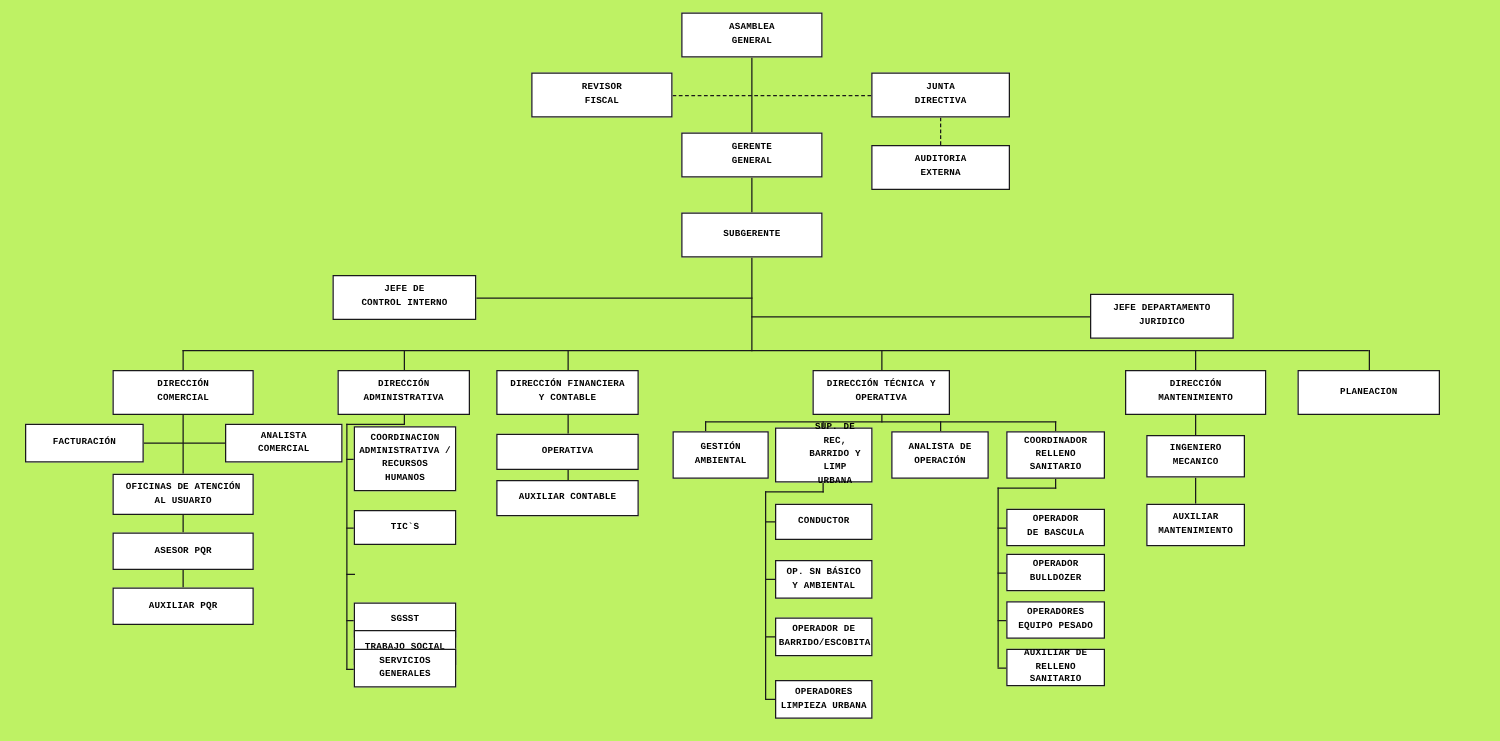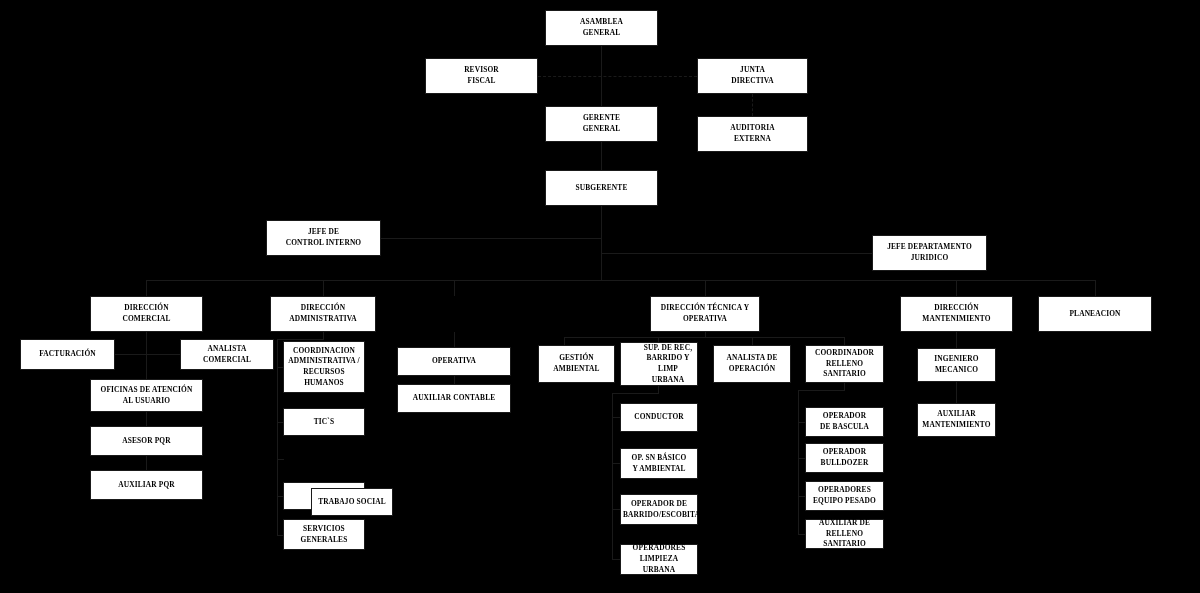--- a/index.html
+++ b/index.html
@@ -4,22 +4,22 @@
 <style>
   html, body {
     margin: 0;
     padding: 0;
     background: #ffffff;
   }
   #chart-canvas {
     position: relative;
     width: 1200px;
     height: 593px;
-    background: #000000;
-    font-family: Liberation Serif, serif;
+    background: #bef264;
+    font-family: Liberation Mono, monospace;
     overflow: hidden;
   }
   .node {
     position: absolute;
     box-sizing: border-box;
     border: 1.6px solid #1a1a1a;
     background: #ffffff;
     display: flex;
     align-items: center;
     justify-content: center;
@@ -89,20 +89,23 @@
   </div>
 
   <div class="node" style="left:90px; top:296px; width:113px; height:36px;">
     <span>DIRECCIÓN<br>COMERCIAL</span>
   </div>
 
   <div class="node" style="left:270px; top:296px; width:106px; height:36px;">
     <span>DIRECCIÓN<br>ADMINISTRATIVA</span>
   </div>
 
+  <div class="node" style="left:397px; top:296px; width:114px; height:36px;">
+    <span>DIRECCIÓN FINANCIERA<br>Y CONTABLE</span>
+  </div>
 
   <div class="node" style="left:650px; top:296px; width:110px; height:36px;">
     <span>DIRECCIÓN TÉCNICA Y<br>OPERATIVA</span>
   </div>
 
   <div class="node" style="left:900px; top:296px; width:113px; height:36px;">
     <span>DIRECCIÓN<br>MANTENIMIENTO</span>
   </div>
 
   <div class="node" style="left:1038px; top:296px; width:114px; height:36px;">
@@ -134,21 +137,21 @@
   </div>
 
   <div class="node" style="left:283px; top:408px; width:82px; height:28px;">
     <span>TIC`S</span>
   </div>
 
   <div class="node" style="left:283px; top:466px; width:82px; height:28px;margin-top:16px;">
     <span>SGSST</span>
   </div>
 
-  <div class="node" style="left:283px; top:488px; width:82px; height:28px;margin-left:28px;">
+  <div class="node" style="left:283px; top:504px; width:82px; height:28px;">
     <span>TRABAJO SOCIAL</span>
   </div>
 
   <div class="node" style="left:283px; top:519px; width:82px; height:31px;justify-content:center;">
     <span>SERVICIOS<br>GENERALES</span>
   </div>
 
   <div class="node" style="left:397px; top:347px; width:114px; height:29px;">
     <span>OPERATIVA</span>
   </div>

